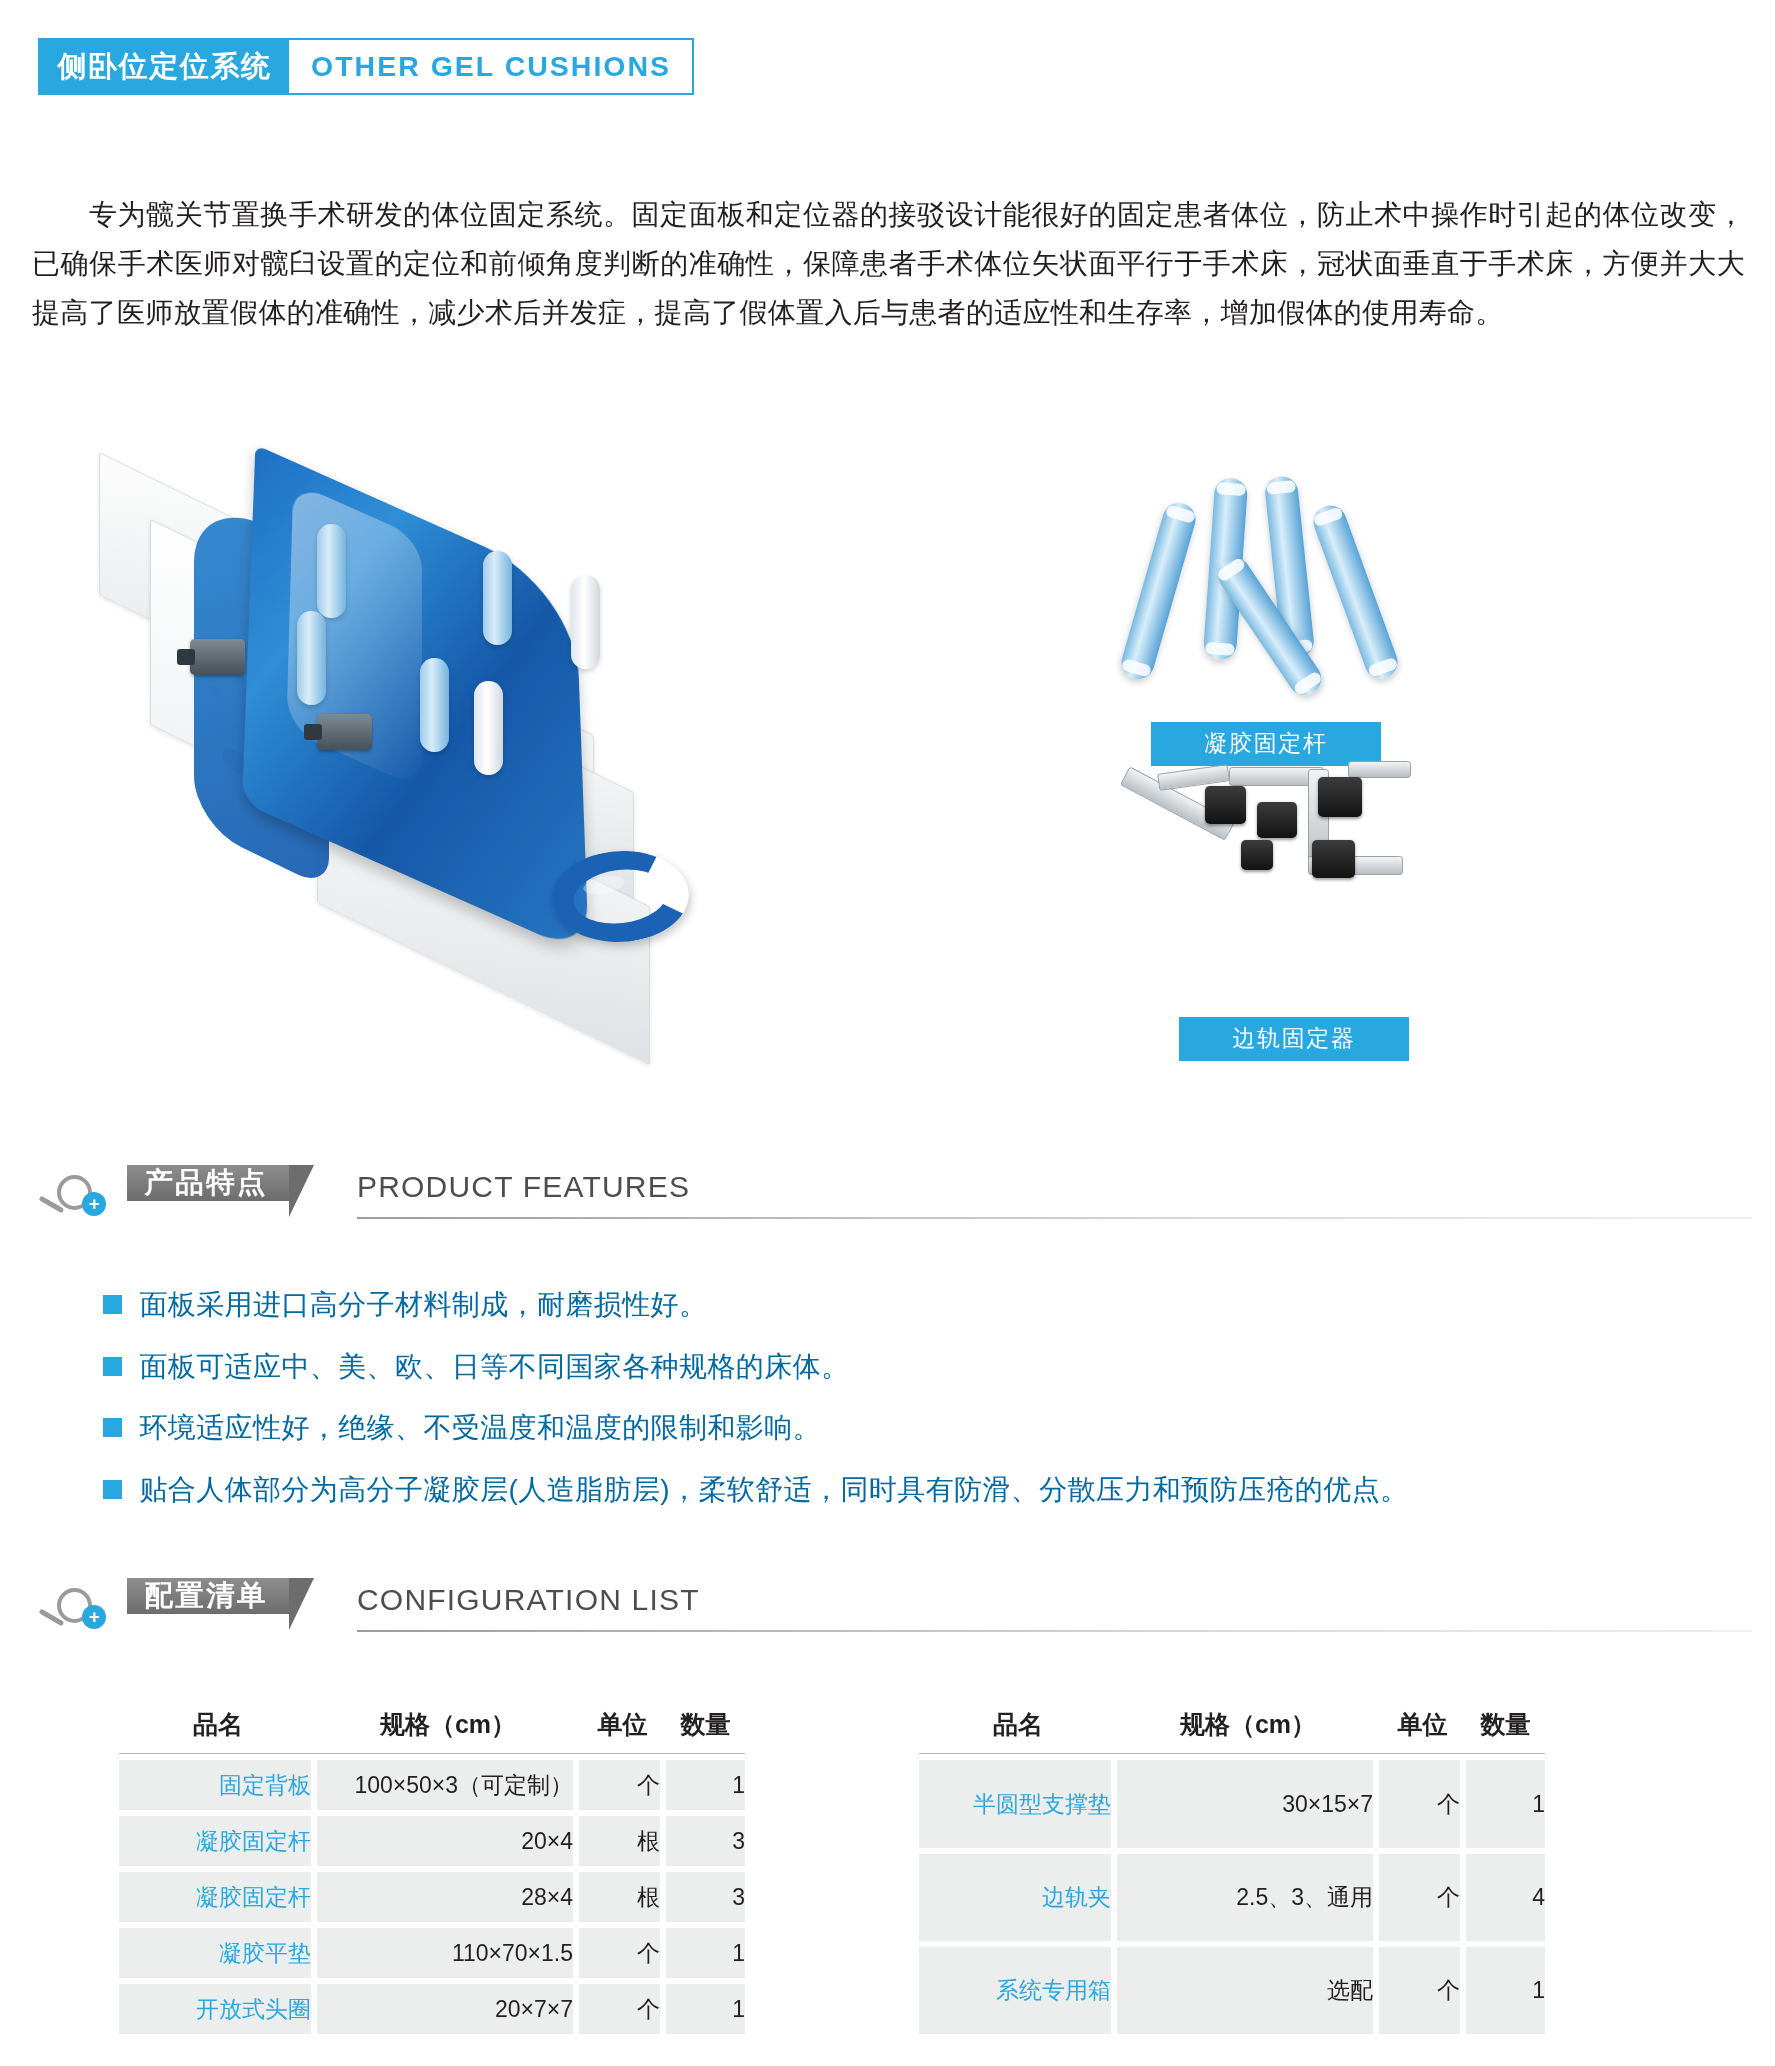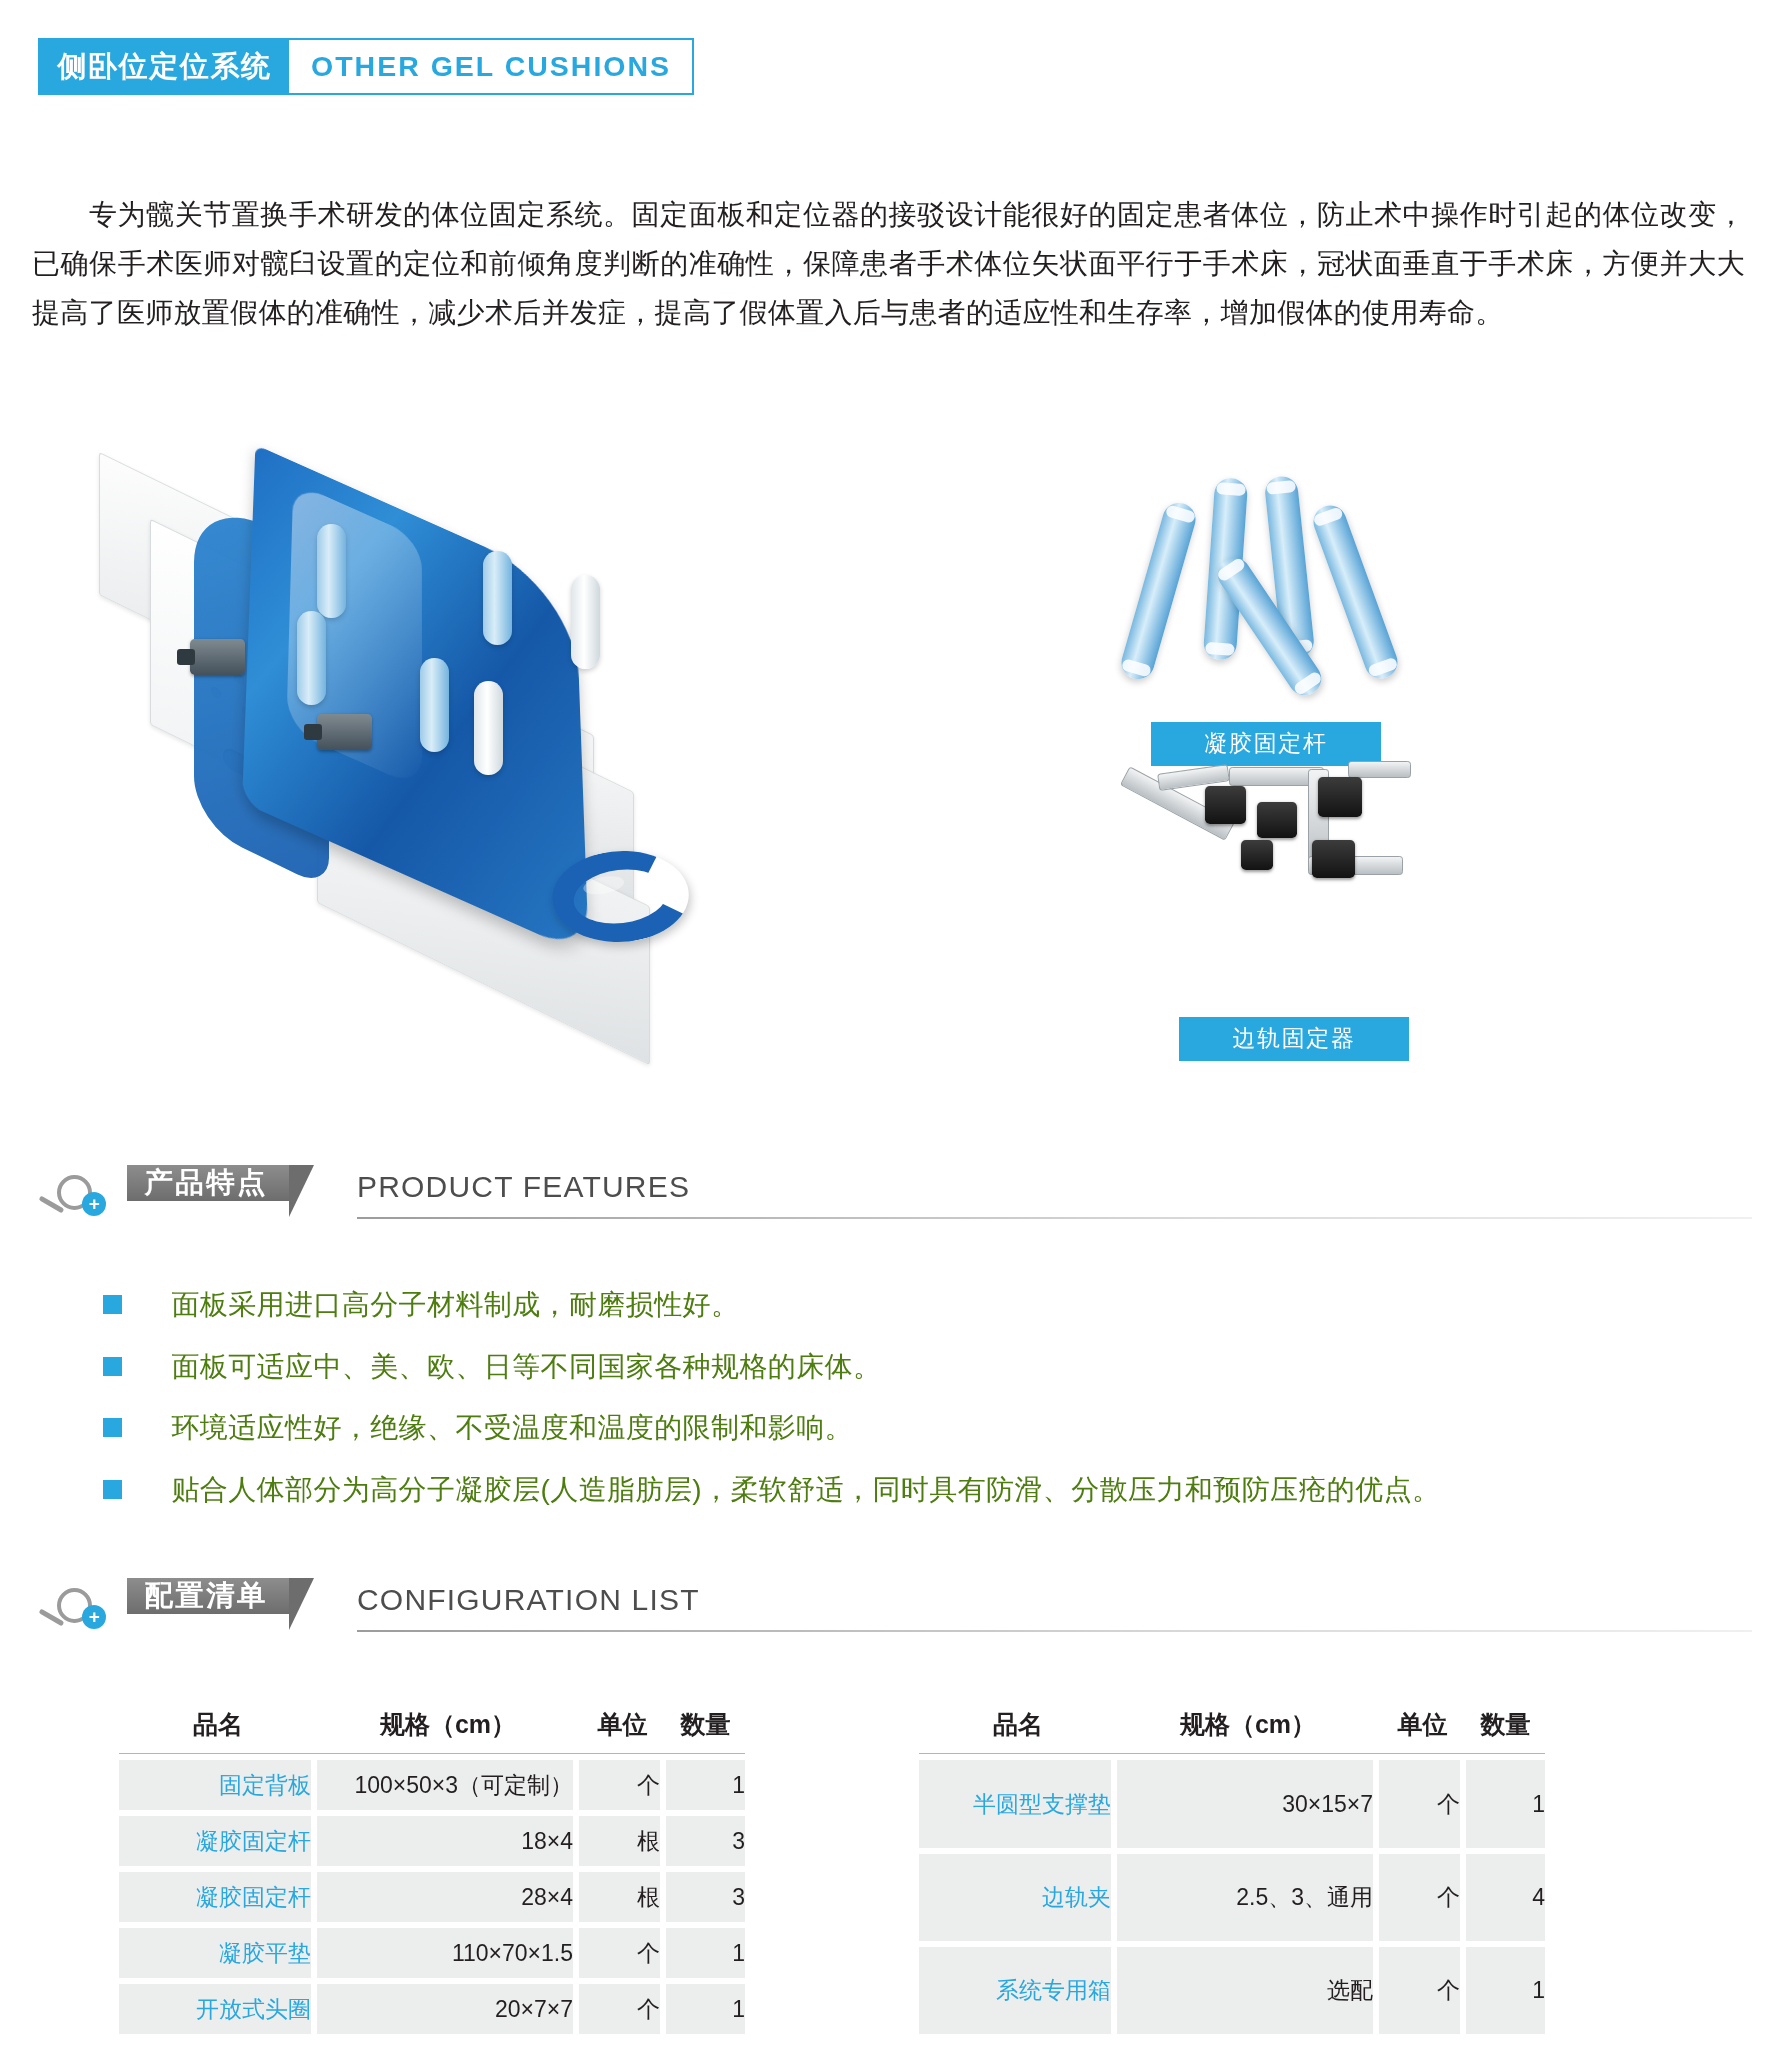--- a/index.html
+++ b/index.html
@@ -356,23 +356,22 @@
   }
   .feature-bullet {
     width: 19px; height: 19px;
     background: #29a8df;
     margin: 11px 17.4px 0 0;
     flex: 0 0 auto;
   }
   .feature-text {
     font-size: 28px;
     line-height: 41px;
-    color: #4d7c0f;
+    color: #0369a1;
     letter-spacing: 0.4px;
-    margin-left: 32px;
   }
 
   
   .tables {
     position: absolute;
     left: 119px;
     top: 1697px;
     width: 1554px;
     display: flex;
     gap: 174px;
@@ -558,21 +557,21 @@
     </thead>
     <tbody>
       <tr>
         <td class="name">固定背板</td>
         <td>100×50×3（可定制）</td>
         <td>个</td>
         <td>1</td>
       </tr>
       <tr>
         <td class="name">凝胶固定杆</td>
-        <td>18×4</td>
+        <td>20×4</td>
         <td>根</td>
         <td>3</td>
       </tr>
       <tr>
         <td class="name">凝胶固定杆</td>
         <td>28×4</td>
         <td>根</td>
         <td>3</td>
       </tr>
       <tr>

